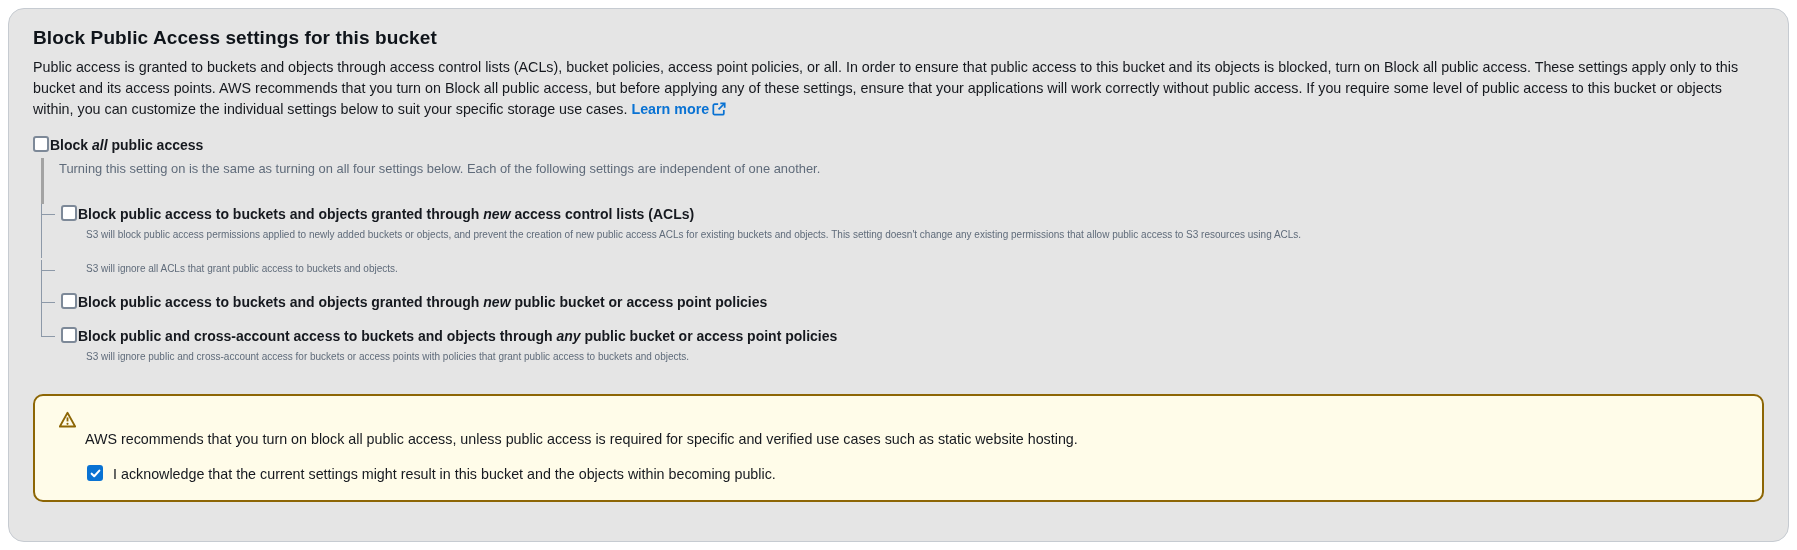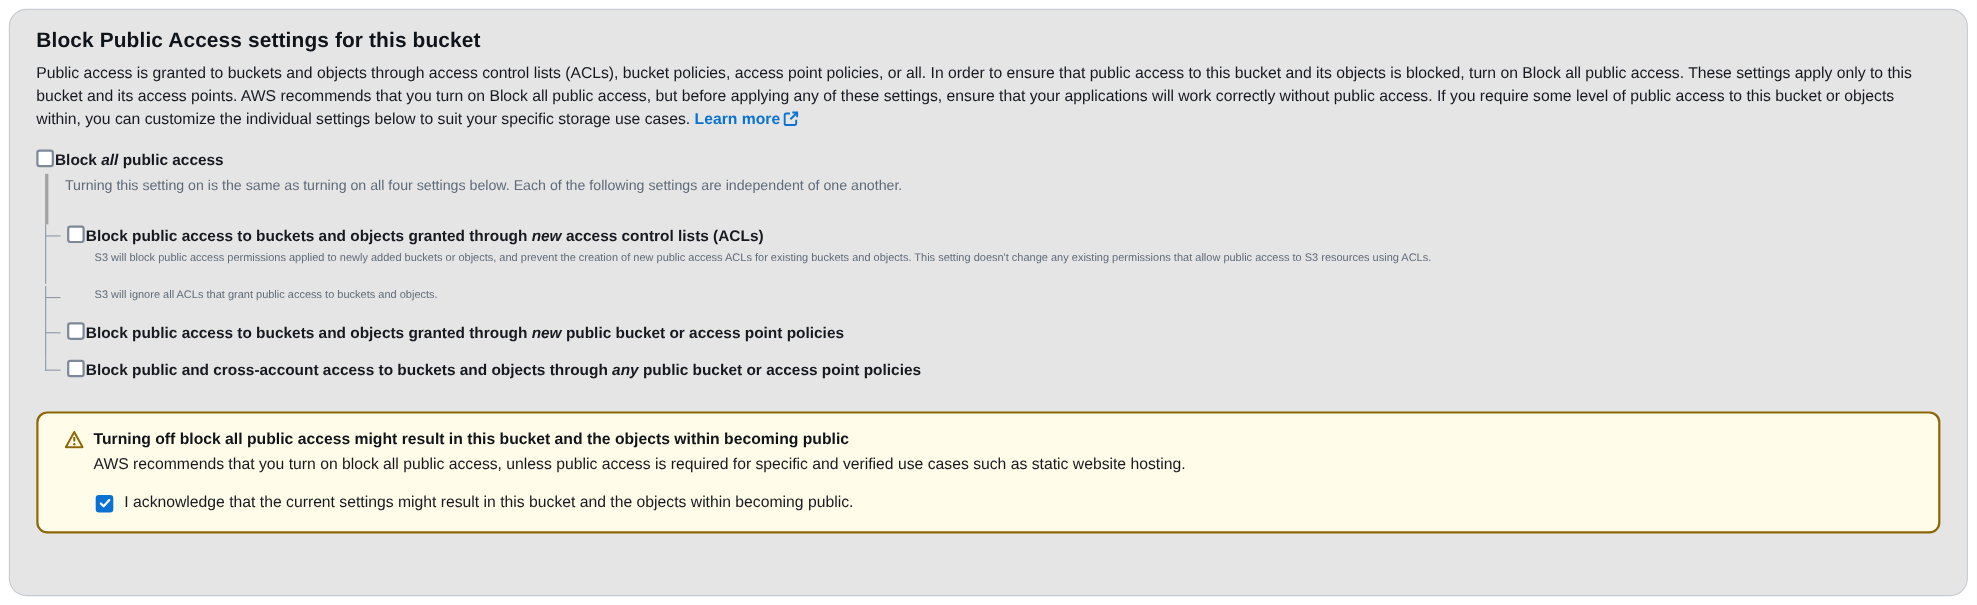--- a/index.html
+++ b/index.html
@@ -71,21 +71,21 @@
     margin-top: 14px;
     background: #fffce9;
     border: 2px solid #8d6605;
     border-radius: 10px;
     padding: 13px 18px 16px 24px;
   }
   .warn-head { display: flex; align-items: flex-start; }
   .warn-icon { flex: 0 0 17px; margin-top: 2px; }
   .warn-title { font-size: 14.3px; font-weight: 700; line-height: 22px; margin-left: 9px; color: #0f141a; }
   .warn-desc { font-size: 14.3px; line-height: 22px; margin-left: 26px; color: #16191f; }
-  .ack-row { margin-top: 14px; margin-left: 28px; display: flex; align-items: center; }
+  .ack-row { margin-top: 14px; margin-left: 28px; display: flex; align-items: flex-start; }
   .ack-label { font-size: 14.3px; line-height: 20px; margin-left: 10px; font-weight: 400; }
 </style>
 </head>
 <body>
 
 <div class="card">
 
   <h1 class="panel-title">Block Public Access settings for this bucket</h1>
 
   <p class="panel-desc"><span>Public access is granted to buckets and objects through access control lists (ACLs), bucket policies, access point policies, or all. In order to ensure that public access to this bucket and its objects is blocked, turn on Block all public access. These settings apply only to this bucket and its access points. AWS recommends that you turn on Block all public access, but before applying any of these settings, ensure that your applications will work correctly without public access. If you require some level of public access to this bucket or objects within, you can customize the individual settings below to suit your specific storage use cases.</span>
@@ -121,31 +121,31 @@
         <span class="cb"></span>
         <span class="cb-label"><span>Block public access to buckets and objects granted through </span><i>new</i><span> public bucket or access point policies</span></span>
       </div>
     </div>
 
     <div class="sub-item">
       <div class="row">
         <span class="cb"></span>
         <span class="cb-label"><span>Block public and cross-account access to buckets and objects through </span><i>any</i><span> public bucket or access point policies</span></span>
       </div>
+      <div class="sub-desc">S3 will ignore public and cross-account access for buckets or access points with policies that grant public access to buckets and objects.</div>
     </div>
   </div>
 
   <div class="warning-box">
     <div class="warn-head">
       <svg class="warn-icon" width="17" height="17" viewBox="0 0 16 16">
           <path d="M8 1.6 L15.2 14.6 H0.8 Z" fill="none" stroke="#8d6605" stroke-width="1.7" stroke-linejoin="round"></path>
           <line x1="8" y1="6" x2="8" y2="9.8" stroke="#8d6605" stroke-width="1.7"></line>
           <circle cx="8" cy="12.1" r="1" fill="#8d6605"></circle>
         </svg>
-      <span class="warn-title">Turning off block all public access might result in this bucket and the objects within becoming public</span>
     </div>
     <div class="warn-desc">AWS recommends that you turn on block all public access, unless public access is required for specific and verified use cases such as static website hosting.</div>
     <div class="ack-row">
       <span class="cb checked">
           <svg width="11" height="11" viewBox="0 0 12 12">
             <path d="M1.8 6.2 L4.6 9 L10.2 2.8" fill="none" stroke="#ffffff" stroke-width="2.2" stroke-linecap="round" stroke-linejoin="round"></path>
           </svg>
         </span>
       <span class="ack-label">I acknowledge that the current settings might result in this bucket and the objects within becoming public.</span>
     </div>

